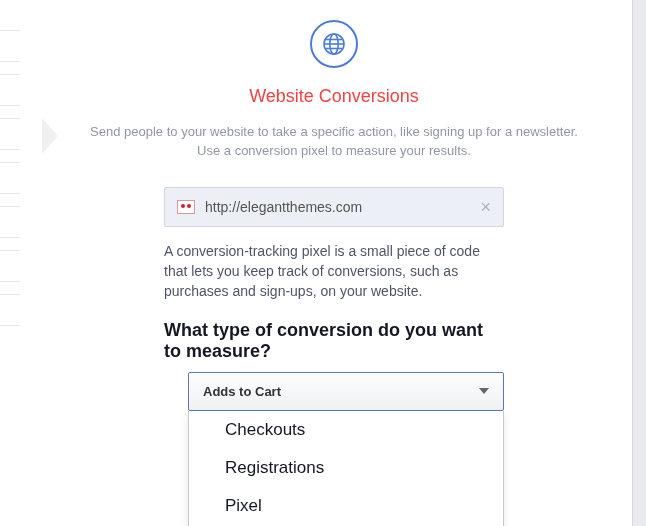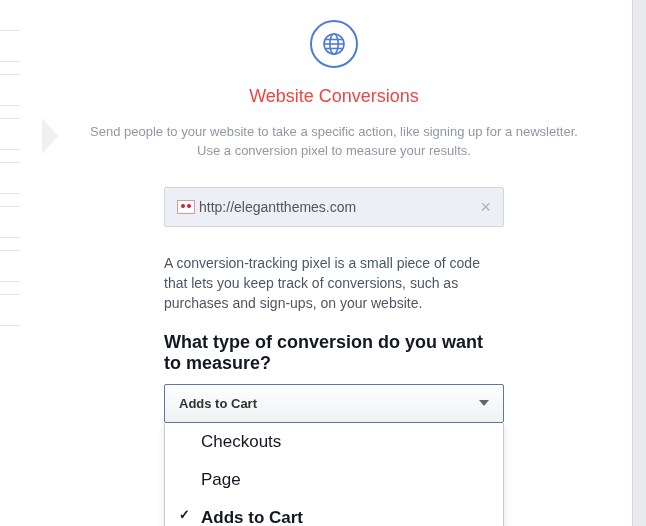--- a/index.html
+++ b/index.html
@@ -25,33 +25,33 @@
     .globe-circle {
       width:48px; height:48px; border:2px solid #4c7cd8; border-radius:50%;
       display:flex; align-items:center; justify-content:center;
     }
     .globe-svg { width:24px; height:24px; }
     .title { font-size:18px; font-weight:normal; color:#ef4444; margin-bottom:10px;}
     .subtitle { font-size:13px; color:#9197a3; line-height:1.45; max-width:500px; margin:16px auto 26px;}
     .panel { width:340px; margin:0 auto; text-align:left;}
     .url-box {
       background:#eceff5; border:1px solid #d3d6db; border-radius:2px;
-      padding:10px 12px; display:flex; align-items:center; gap:4px; margin-bottom:26px;
+      padding:10px 12px; display:flex; align-items:center; gap:10px; margin-bottom:14px;
     }
     .favicon {
       width:18px; height:14px; background:#fff; border:1px solid #d99;
       flex-shrink:0; position:relative;
     }
     .favicon::before { content:""; position:absolute; left:3px; top:3px; width:4px; height:4px; background:#c23; border-radius:50%;}
     .favicon::after { content:""; position:absolute; right:3px; top:3px; width:4px; height:4px; background:#c23; border-radius:50%;}
     .url-text { flex:1; font-size:14px; color:#555;}
     .clear-x { color:#aab0bb; font-size:18px; cursor:pointer; line-height:1;}
     .helper { font-size:14px; color:#4e5665; line-height:1.45; margin-bottom:18px;}
     .prompt { font-size:18px; font-weight:bold; color:#141823; margin-bottom:10px;}
-    .dropdown-wrap { position:relative; }
+    .dropdown-wrap { position:relative;margin-left:24px; }
     .dropdown-btn {
       width:100%; background:linear-gradient(#fdfefe,#eff1f3);
       border:1px solid #5b78ab; border-radius:2px; padding:11px 14px;
       display:flex; justify-content:space-between; align-items:center;
       font-size:13px; font-weight:bold; color:#333; cursor:pointer;
     }
     .caret { width:0;height:0; border-left:5px solid transparent; border-right:5px solid transparent; border-top:6px solid #666;}
     .dropdown-list {
       position:absolute; top:100%; left:0; right:0; background:#fff;
       border:1px solid #c9c9c9; border-top:none; box-shadow:0 4px 8px rgba(0,0,0,0.1);
@@ -111,20 +111,21 @@
 
     <p class="prompt">What type of conversion do you want to measure?</p>
 
     <div class="dropdown-wrap">
       <div class="dropdown-btn">
         <span>Adds to Cart</span>
         <span class="caret"></span>
       </div>
       <div class="dropdown-list" id="dd-list">
           <div class="dd-item">Checkouts</div>
-          <div class="dd-item">Page</div>
+          <div class="dd-item">Registrations</div>
+          <div class="dd-item">Pixel</div>
           <div class="dd-item selected">Adds to Cart</div>
         </div>
     </div>
   </div>
 </div>
 
 <div class="use-existing">Use Existing Pixel</div>
 
 </body></html>

